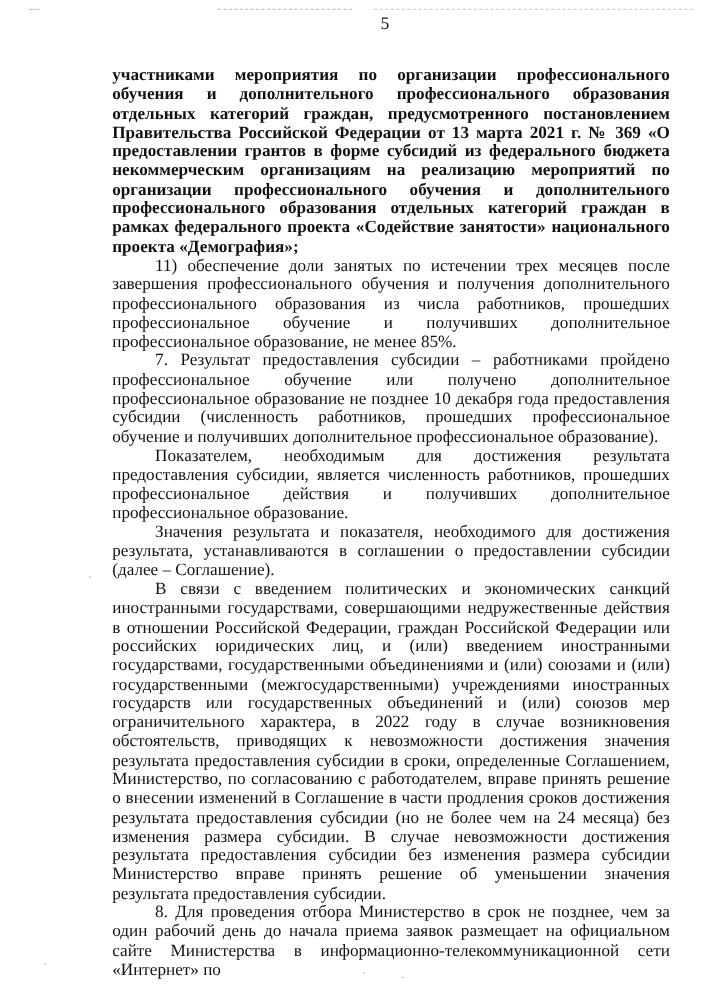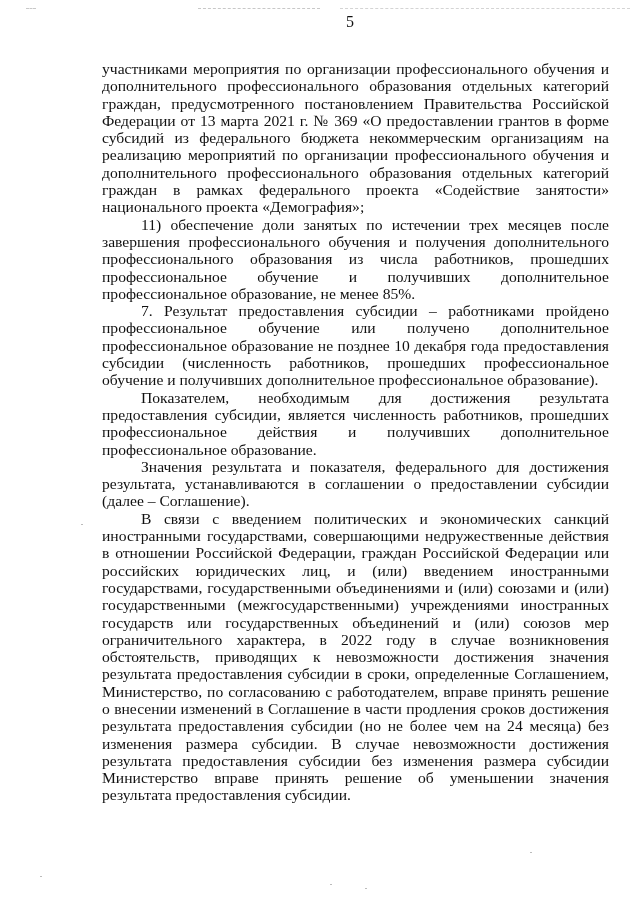--- a/index.html
+++ b/index.html
@@ -13,38 +13,39 @@
     text-align: center;
     font-family: "Liberation Serif", serif; font-size: 16px; color: #111;
   }
   .body-text {
     position: absolute; left: 102px; top: 60px; width: 507px;
     font-family: "Liberation Serif", serif;
     font-size: 15.6px; line-height: 17.3px; color: #111;
     text-align: justify;
   }
   .body-text p { margin: 0; text-indent: 39px; }
-  .body-text p.cont { text-indent: 0; }
+  .body-text p.cont { text-indent: 0; font-weight: bold; }
   .speck { position: absolute; width: 2px; height: 1px; background: #bbb; }
 </style>
 </head>
 <body>
 
 <div class="scan-noise" style="left:26px;width:10px;"></div>
 <div class="scan-noise" style="left:198px;width:122px;"></div>
 <div class="scan-noise" style="left:340px;width:290px;border-top-color:#d4d4d4;"></div>
 
 <div class="page-number">5</div>
 
 <div class="body-text">
   <p class="cont">участниками мероприятия по организации профессионального обучения и дополнительного профессионального образования отдельных категорий граждан, предусмотренного постановлением Правительства Российской Федерации от 13 марта 2021 г. № 369 «О предоставлении грантов в форме субсидий из федерального бюджета некоммерческим организациям на реализацию мероприятий по организации профессионального обучения и дополнительного профессионального образования отдельных категорий граждан в рамках федерального проекта «Содействие занятости» национального проекта «Демография»;</p>
   <p>11) обеспечение доли занятых по истечении трех месяцев после завершения профессионального обучения и получения дополнительного профессионального образования из числа работников, прошедших профессиональное обучение и получивших дополнительное профессиональное образование, не менее 85%.</p>
   <p>7. Результат предоставления субсидии – работниками пройдено профессиональное обучение или получено дополнительное профессиональное образование не позднее 10 декабря года предоставления субсидии (численность работников, прошедших профессиональное обучение и получивших дополнительное профессиональное образование).</p>
   <p>Показателем, необходимым для достижения результата предоставления субсидии, является численность работников, прошедших профессиональное действия и получивших дополнительное профессиональное образование.</p>
-  <p>Значения результата и показателя, федерального для достижения результата, устанавливаются в соглашении о предоставлении субсидии (далее – Соглашение).</p>
+  <p>Значения результата и показателя, необходимого для достижения результата, устанавливаются в соглашении о предоставлении субсидии (далее – Соглашение).</p>
   <p>В связи с введением политических и экономических санкций иностранными государствами, совершающими недружественные действия в отношении Российской Федерации, граждан Российской Федерации или российских юридических лиц, и (или) введением иностранными государствами, государственными объединениями и (или) союзами и (или) государственными (межгосударственными) учреждениями иностранных государств или государственных объединений и (или) союзов мер ограничительного характера, в 2022 году в случае возникновения обстоятельств, приводящих к невозможности достижения значения результата предоставления субсидии в сроки, определенные Соглашением, Министерство, по согласованию с работодателем, вправе принять решение о внесении изменений в Соглашение в части продления сроков достижения результата предоставления субсидии (но не более чем на 24 месяца) без изменения размера субсидии. В случае невозможности достижения результата предоставления субсидии без изменения размера субсидии Министерство вправе принять решение об уменьшении значения результата предоставления субсидии.</p>
+  <p>8. Для проведения отбора Министерство в срок не позднее, чем за один рабочий день до начала приема заявок размещает на официальном сайте Министерства в информационно-телекоммуникационной сети «Интернет» по</p>
 </div>
 
 <div class="speck" style="left:40px;top:876px;"></div>
 <div class="speck" style="left:81px;top:524px;"></div>
 <div class="speck" style="left:330px;top:884px;"></div>
 <div class="speck" style="left:365px;top:888px;"></div>
 <div class="speck" style="left:530px;top:852px;"></div>
 
 </body></html>

